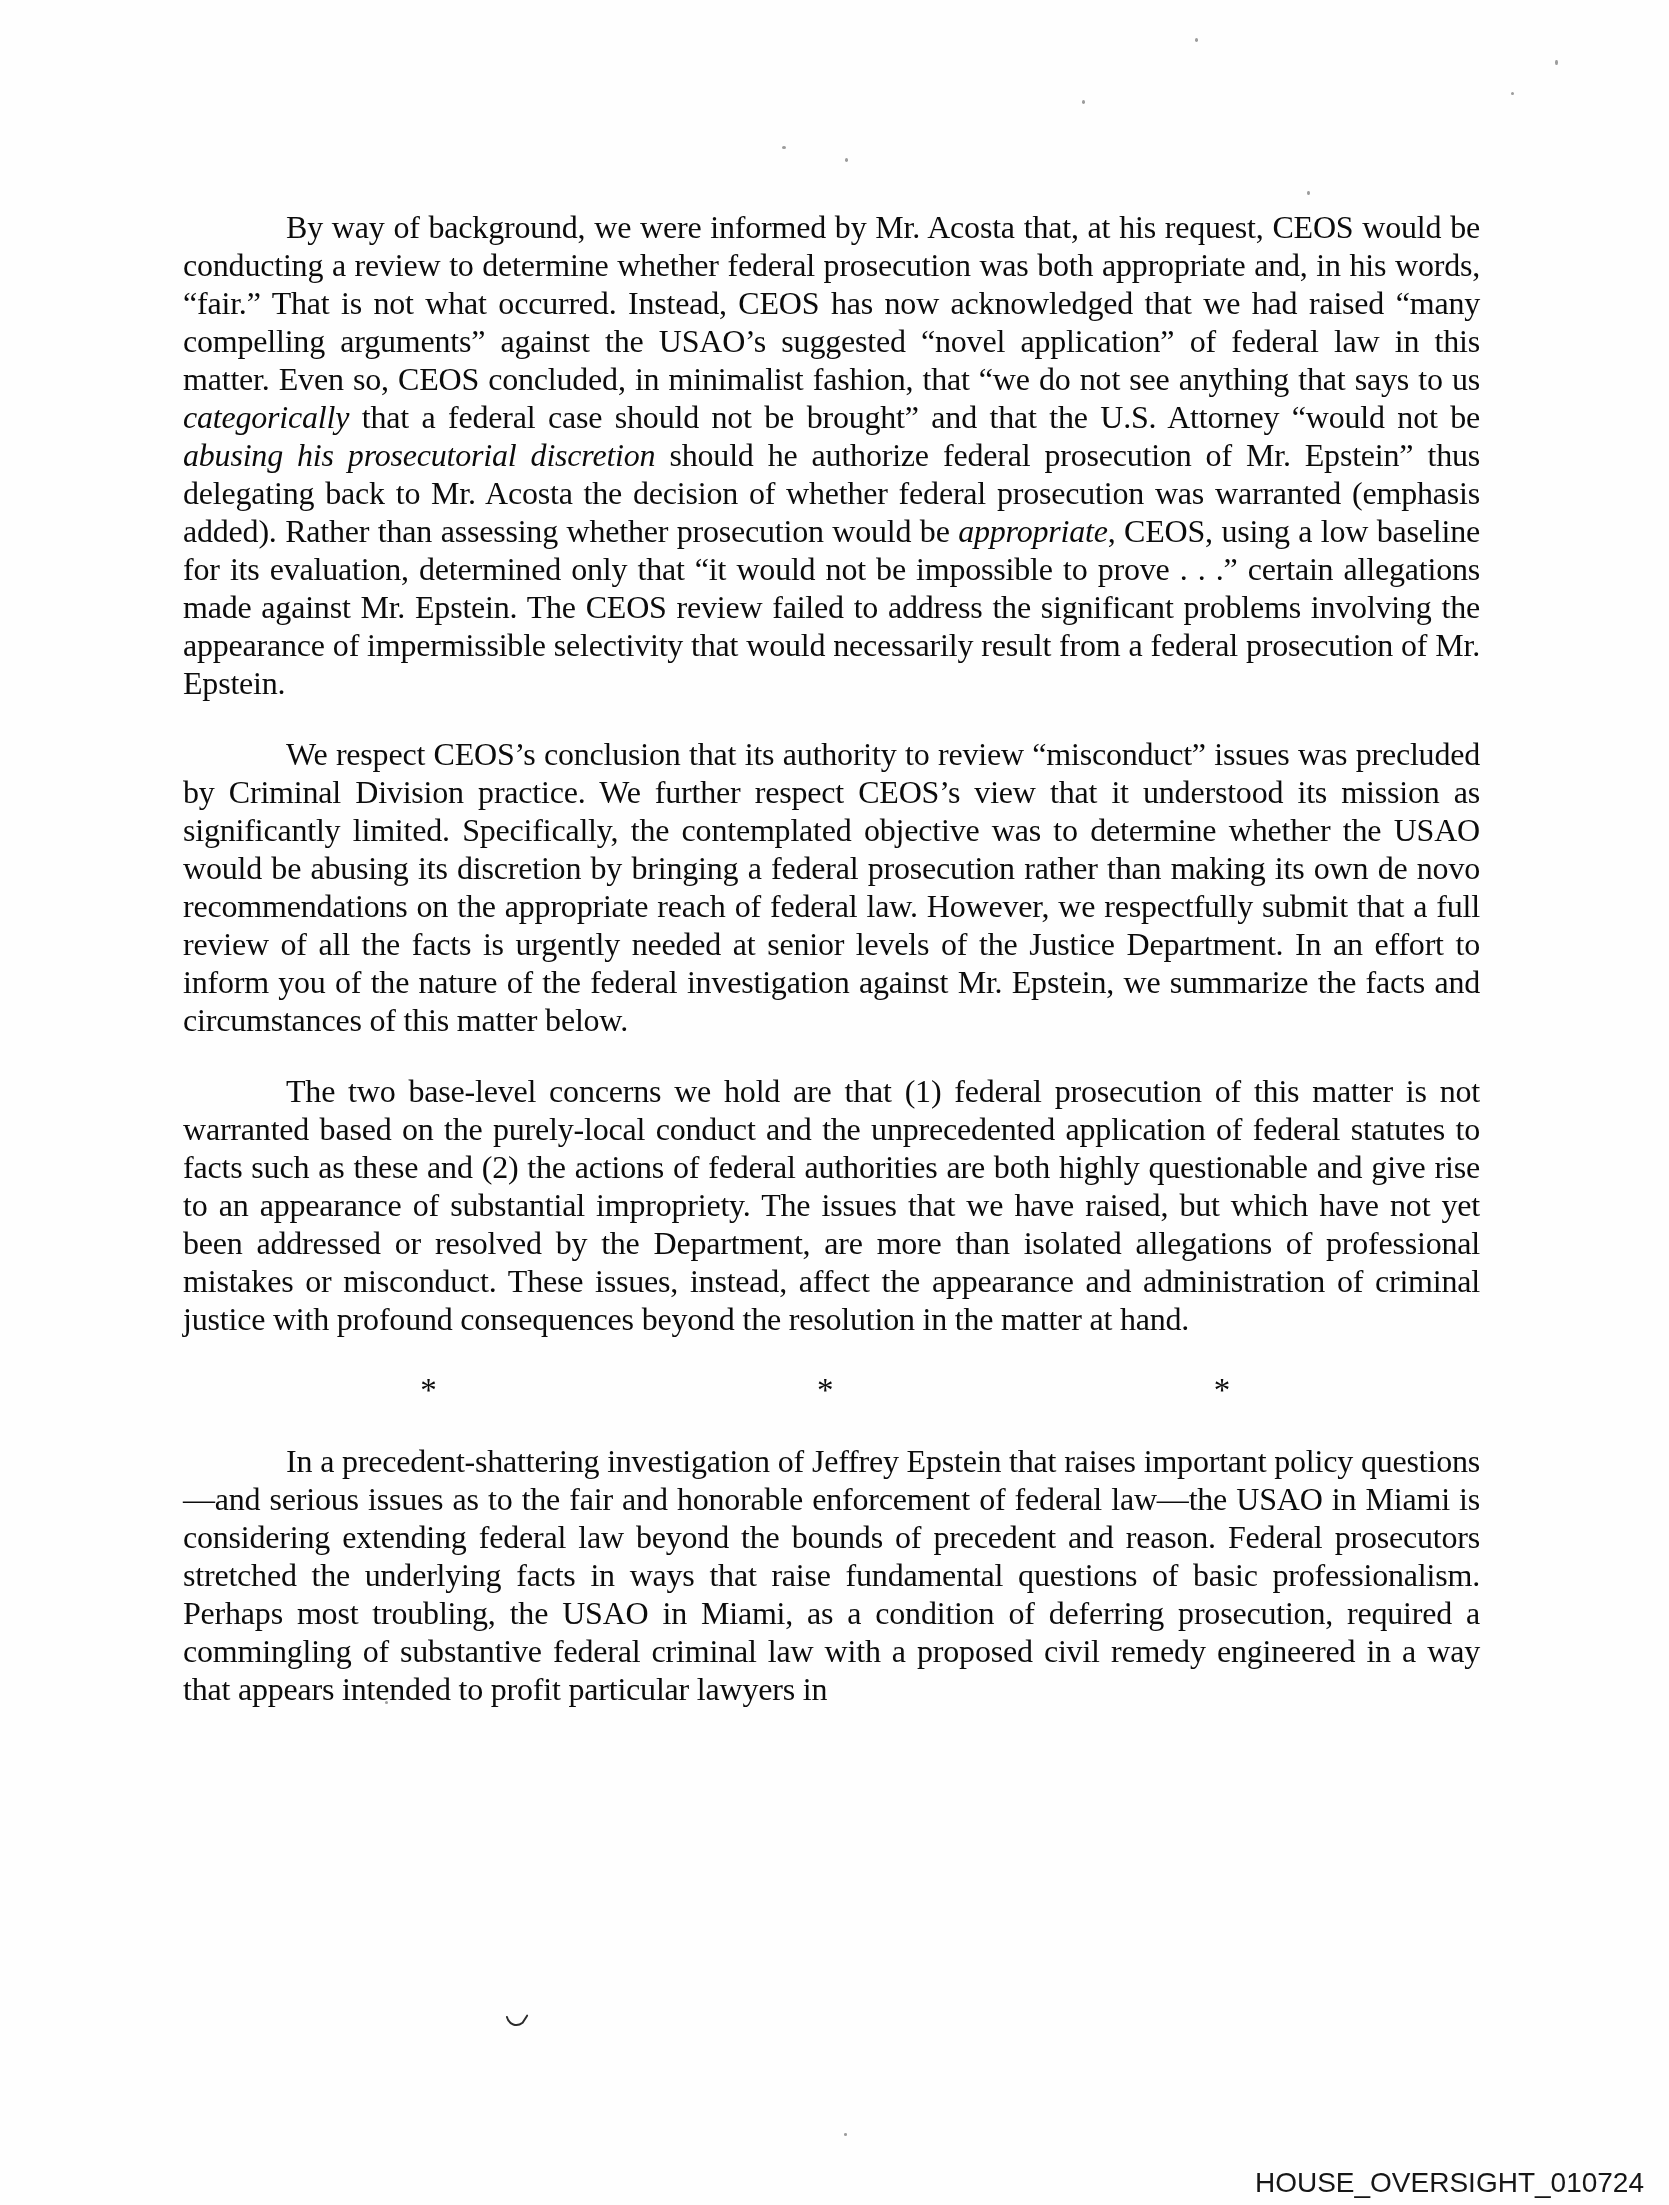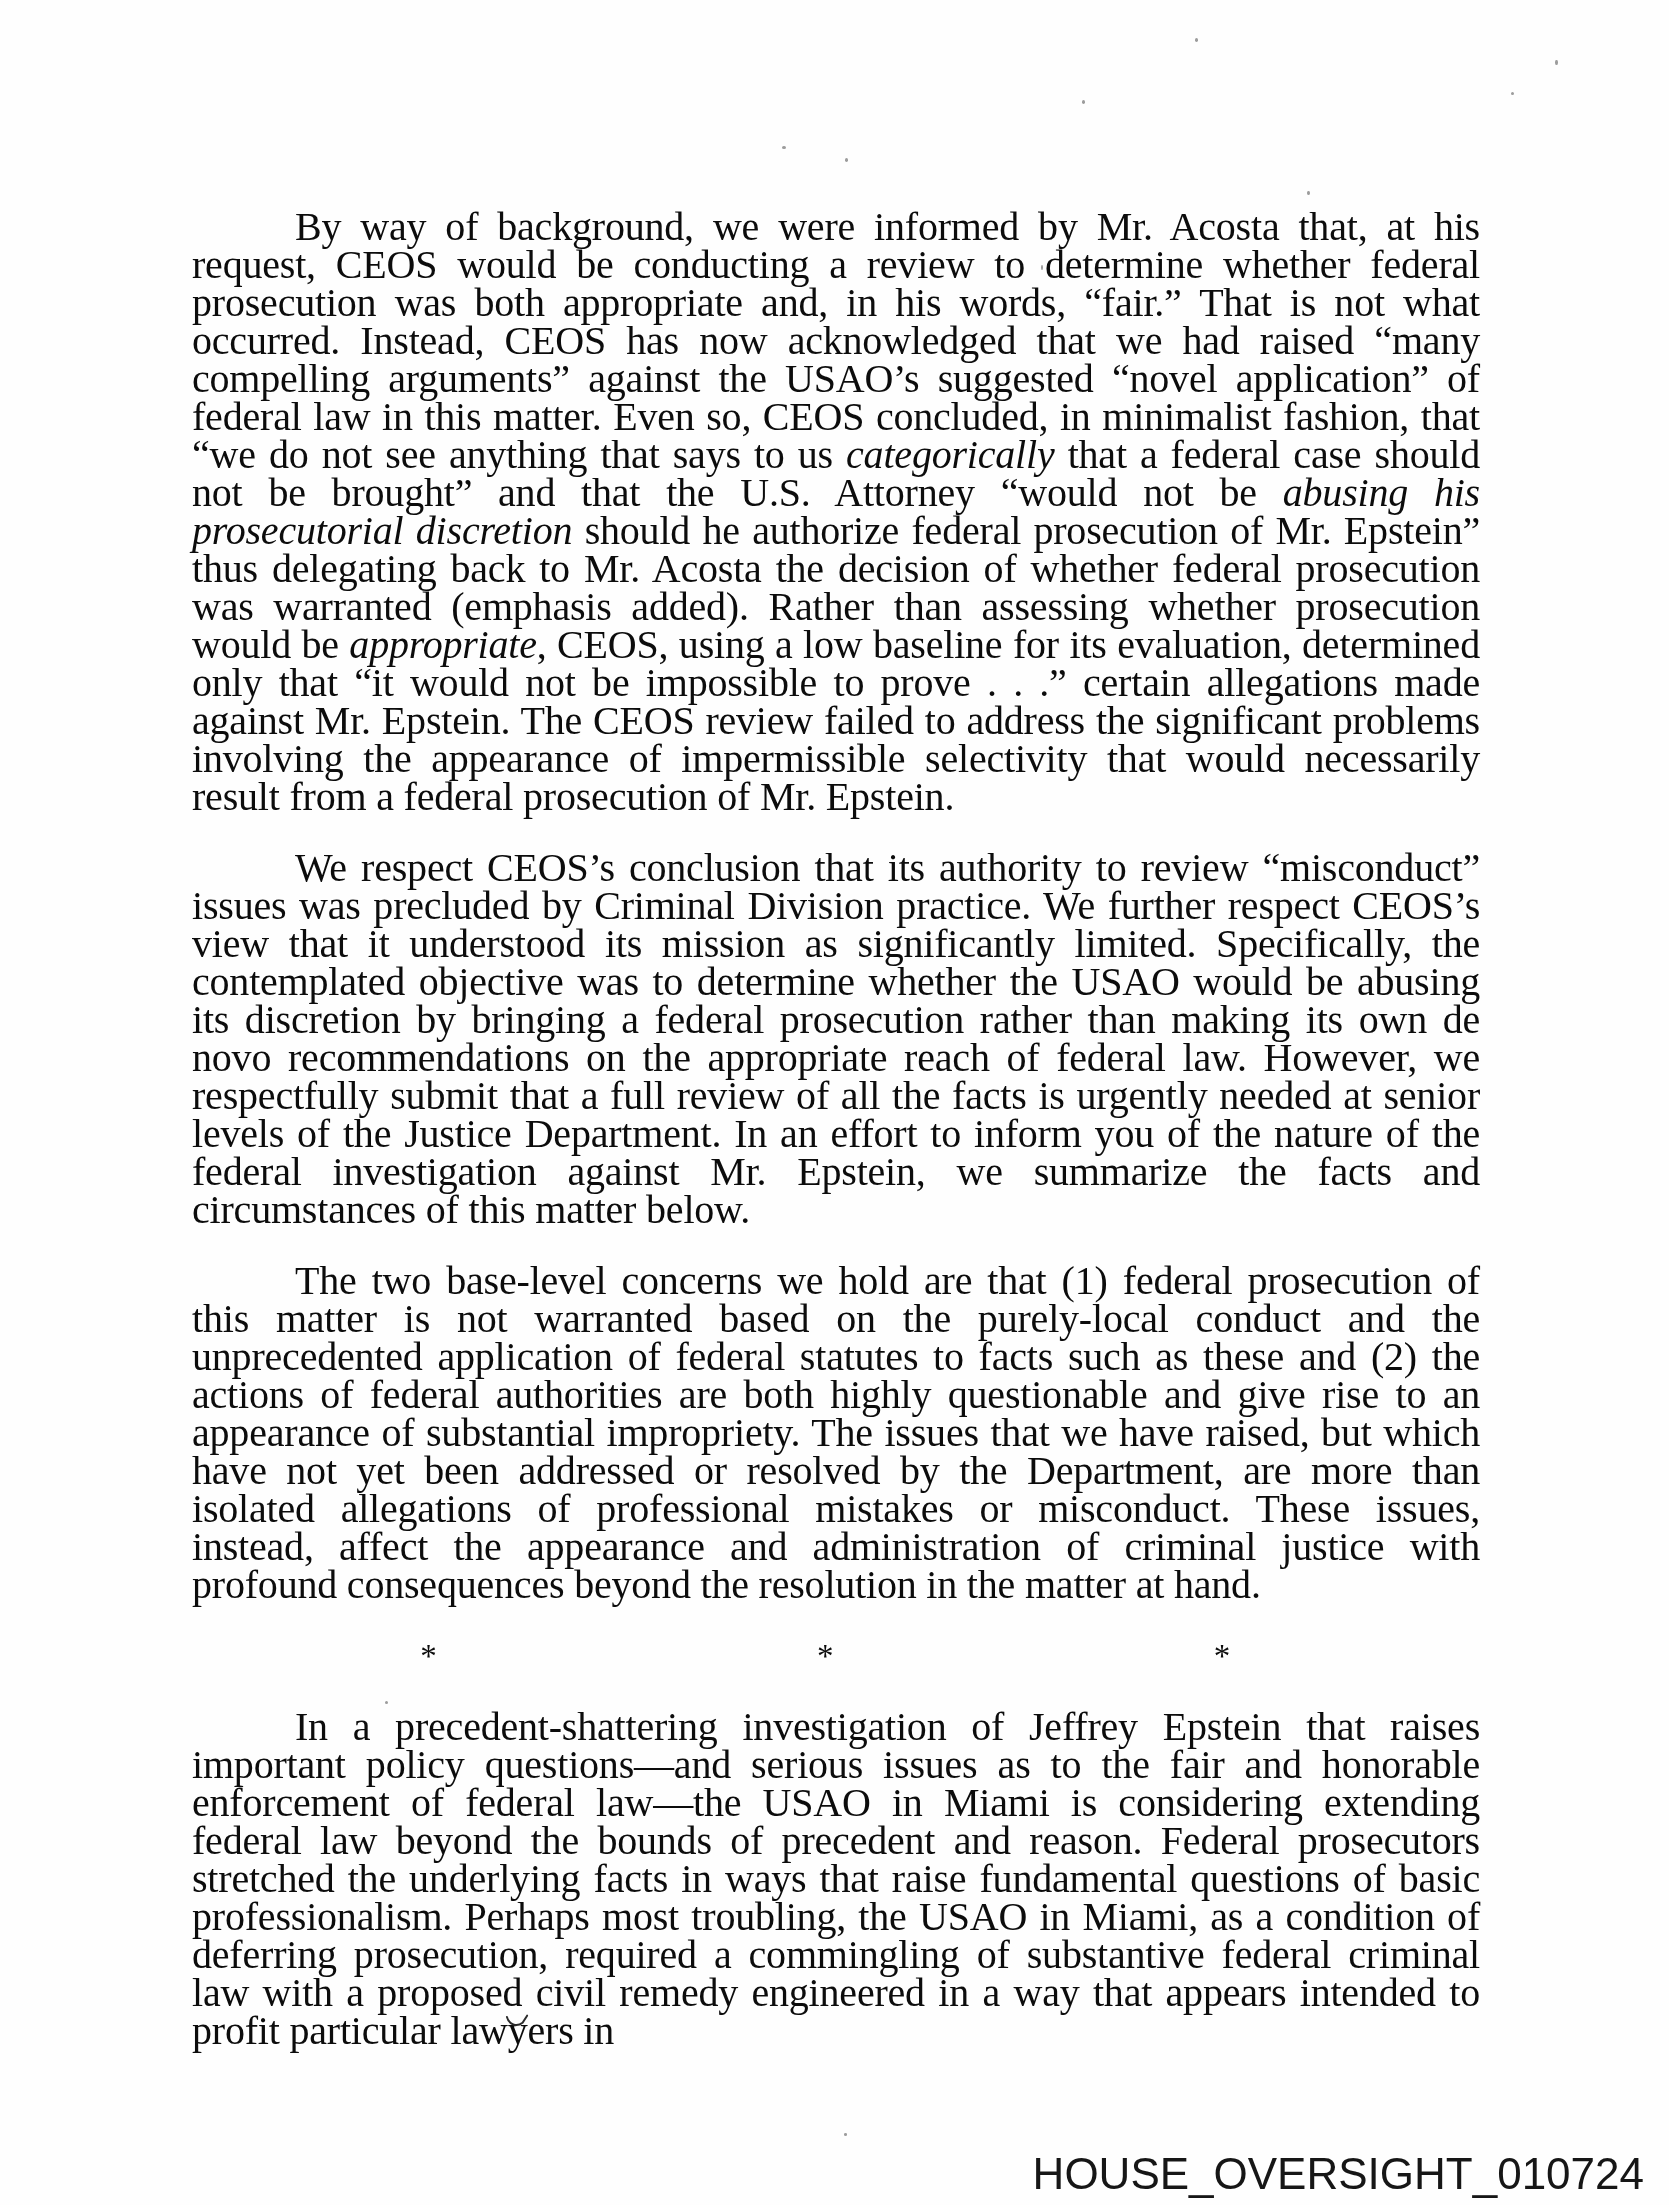--- a/index.html
+++ b/index.html
@@ -18,45 +18,45 @@
     top: 208px;
     width: 1305px;
   }
   .header { margin: 0 0 98px 0; }
   .header-line {
     font-size: 33px;
     line-height: 38px;
     white-space: nowrap;
   }
   .para {
-    font-size: 40px;
+    font-size: 32px;
     line-height: 38px;
     letter-spacing: -0.2px;
     text-align: justify;
     text-indent: 103px;
-    margin: 0 0 33px 17px;
+    margin: 0 0 33px 8px;
   }
   .para em { font-style: italic; }
   .asterisk-row {
     position: relative;
     height: 38px;
     margin: 0 0 33px 0;
     font-size: 33px;
     line-height: 38px;
   }
   .asterisk-row .ast { position: absolute; top: 0; }
   .ast-1 { left: 18.8%; }
   .ast-2 { left: 49.2%; }
   .ast-3 { left: 79.6%; }
   .footer-bates {
     position: absolute;
     right: 25px;
     bottom: 6.5px;
     font-family: "Liberation Sans", sans-serif;
-    font-size: 44px;
+    font-size: 28px;
     color: #161616;
     white-space: nowrap;
   }
   .speck {
     position: absolute;
     background: #4a4a4a;
     border-radius: 50%;
     opacity: 0.55;
   }
   .handwritten-mark {

